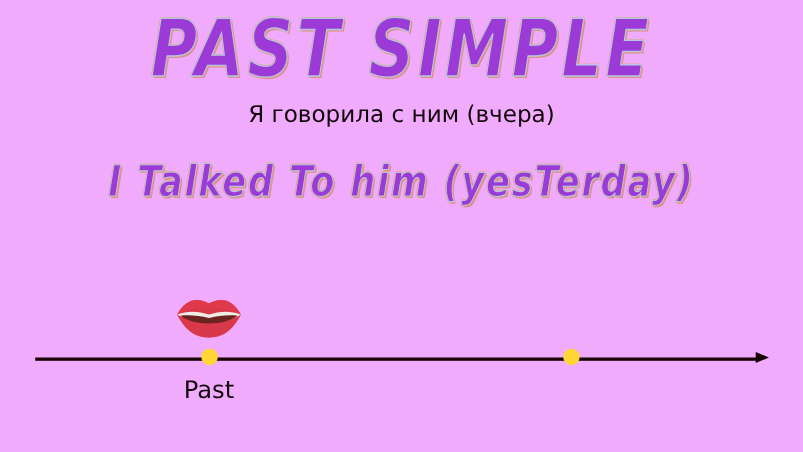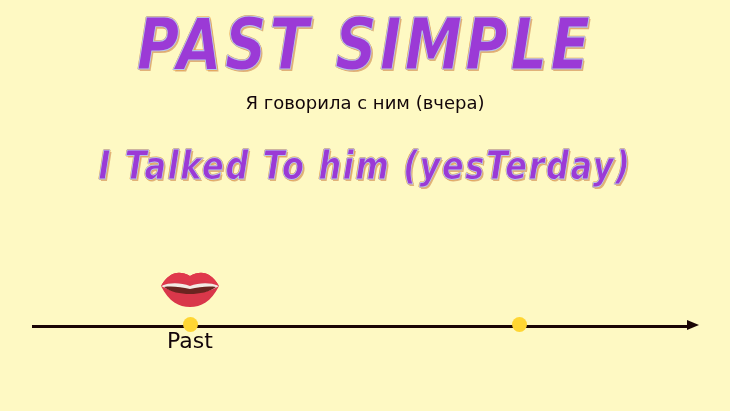--- a/index.html
+++ b/index.html
@@ -10,21 +10,21 @@
     width: 730px;
     height: 411px;
     overflow: hidden;
     font-family: "DejaVu Sans", sans-serif;
   }
 
   #slide {
     position: relative;
     width: 730px;
     height: 411px;
-    background: #fef9c3;
+    background: #f0abfc;
     overflow: hidden;
     text-decoration: underline;
   }
 
   
   .display-type {
     position: absolute;
     font-family: "DejaVu Sans", sans-serif;
     font-weight: 700;
     font-style: italic;
@@ -62,21 +62,21 @@
   }
 
   
   #russian-text {
     position: absolute;
     top: 92px;
     left: 0;
     width: 730px;
     text-align: center;
     font-family: "DejaVu Sans", sans-serif;
-    font-size: 18px;
+    font-size: 21px;
     font-weight: 400;
     color: #13060a;
     white-space: nowrap;
   }
 
   
   #timeline {
     position: absolute;
     left: 32px;
     top: 324px;
@@ -108,21 +108,21 @@
     height: 15px;
     border-radius: 50%;
     background: #ffd633;
     top: 317px;
   }
   #dot-past { left: 183px; }
   #dot-now  { left: 512px; }
 
   .marker-label {
     position: absolute;
-    top: 328px;
+    top: 343px;
     font-family: "DejaVu Sans", sans-serif;
     font-size: 22px;
     font-weight: 400;
     color: #13060a;
     text-align: center;
     white-space: nowrap;
   }
   #label-past { left: 130px; width: 120px; }
   #label-now  { left: 460px; width: 120px; }
 

